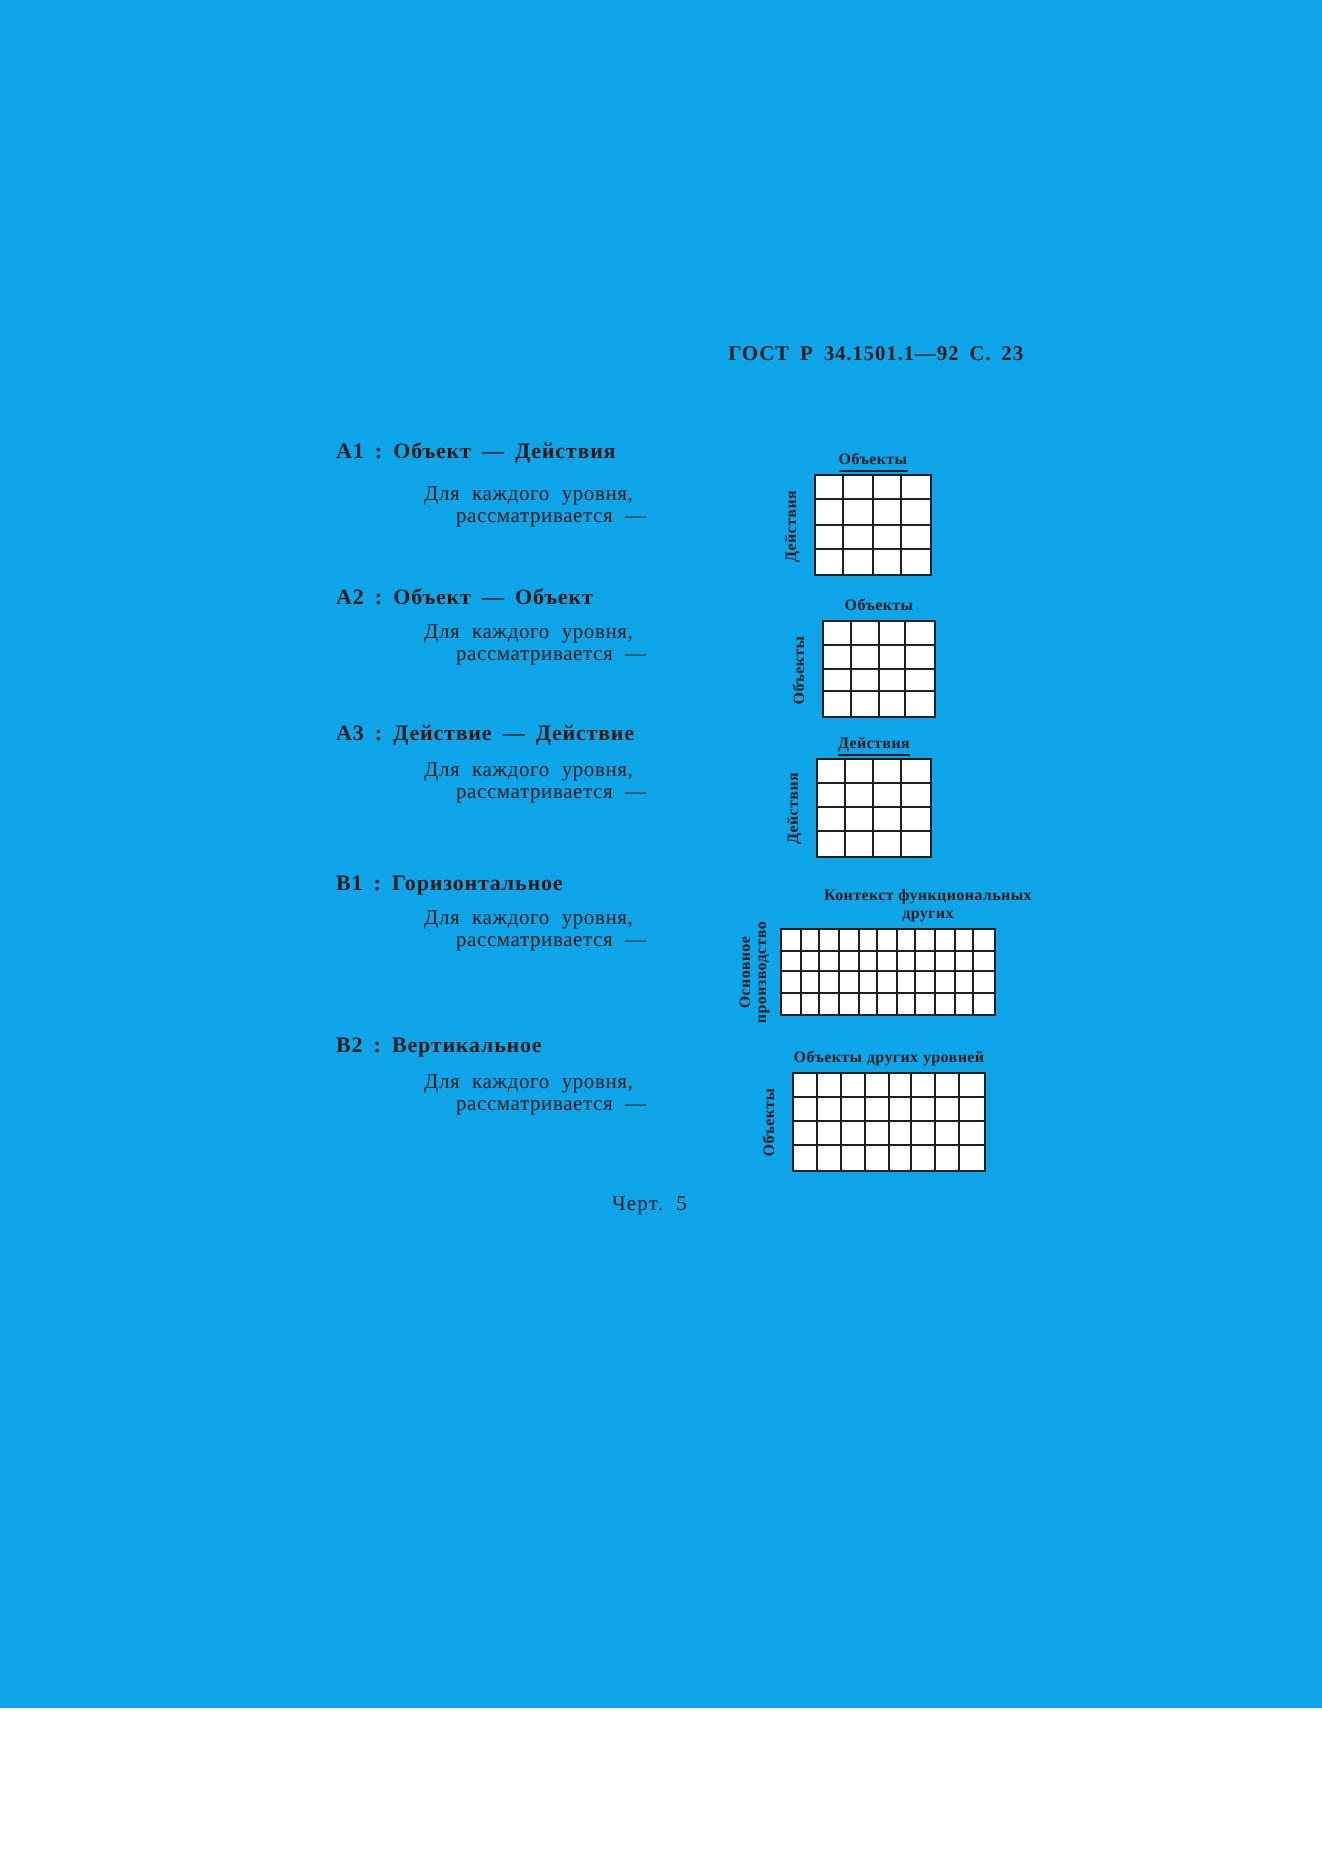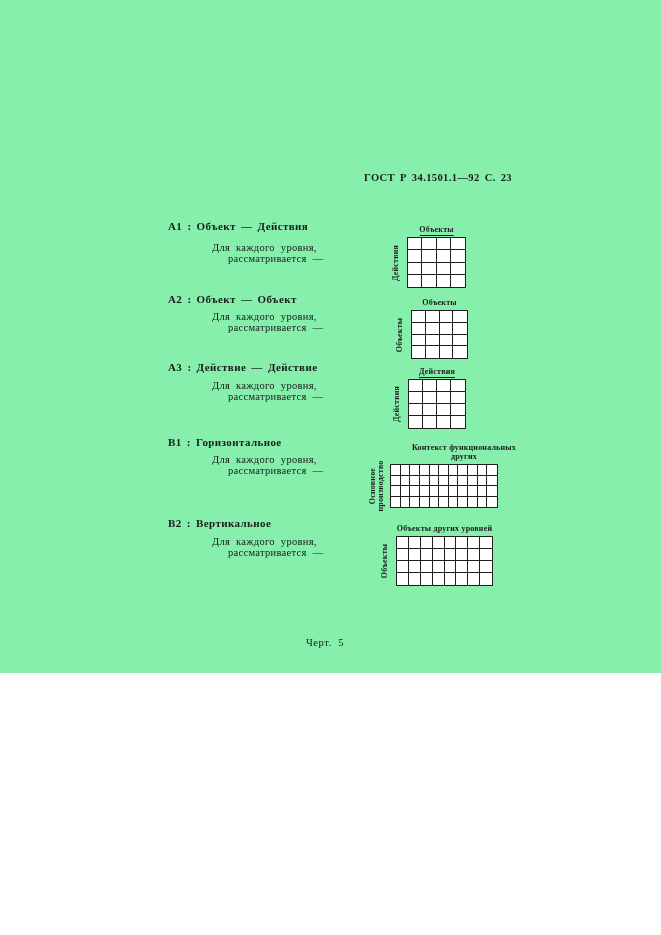--- a/index.html
+++ b/index.html
@@ -1,20 +1,20 @@
 <!DOCTYPE html>
 <html><head>
 <meta charset="utf-8">
 <style>
   html, body { margin: 0; padding: 0; background: #ffffff; }
   .page {
     position: relative;
     width: 661px;
-    height: 673px;
-    background: #86efac;
+    height: 854px;
+    background: #0ea5e9;
     color: #1b1b1b;
     font-family: "Liberation Serif", serif;
     overflow: hidden;
     text-decoration: underline;
   }
   .header-ref {
     position: absolute;
     top: 172px;
     left: 330px;
     width: 182px;
@@ -95,21 +95,20 @@
   .m-cell.last-row { border-bottom: none; }
   .caption {
     position: absolute;
     top: 597px;
     left: 150px;
     width: 350px;
     text-align: center;
     font-size: 10.5px;
     letter-spacing: 0.6px;
     word-spacing: 3px;
-    margin-top: 40px;
   }
 </style>
 </head>
 <body>
 
 <div class="page">
   <div class="header-ref">ГОСТ Р 34.1501.1—92 С. 23</div>
   <div id="sections">
       <div class="sec-key" style="top: 220px;">А1 : Объект — Действия</div>
       <div class="sec-desc" style="top: 242px; left: 212px;">Для каждого уровня,</div>

